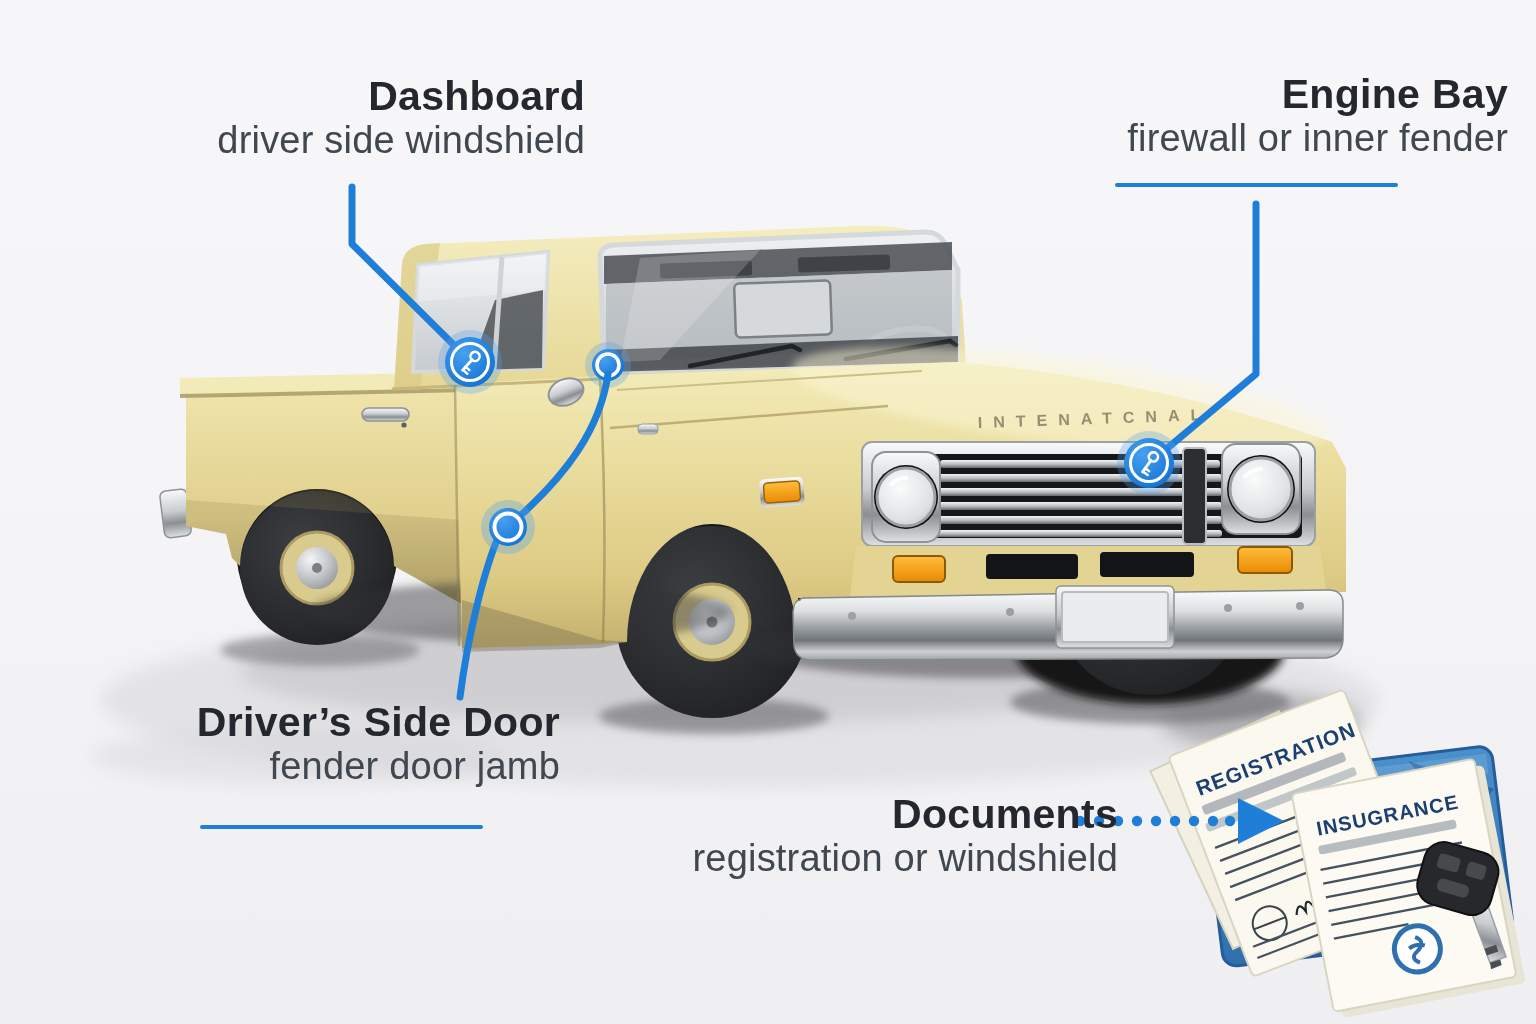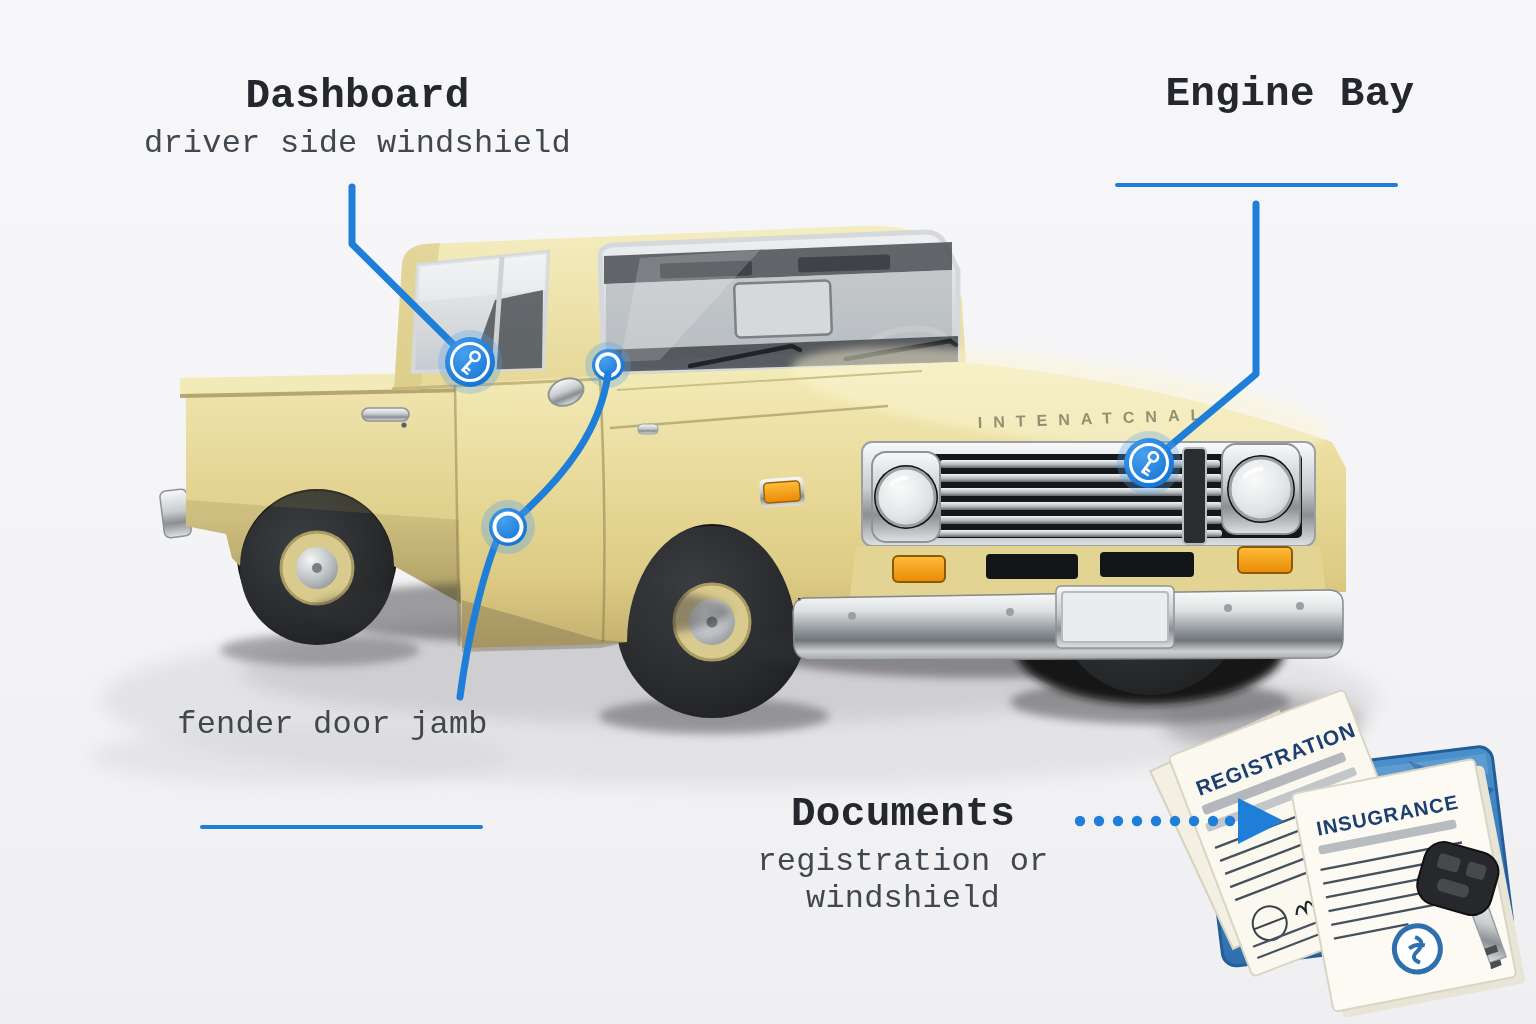--- a/index.html
+++ b/index.html
@@ -4,23 +4,23 @@
 <style>
   html,body{margin:0;padding:0;background:#ffffff;}
   .canvas{
     position:relative;
     width:1536px;height:1024px;
     overflow:hidden;
     background:linear-gradient(180deg,#f7f7f9 0%,#f4f4f6 55%,#efeff2 100%);
     font-family:"Liberation Sans", sans-serif;
   }
   .canvas svg{position:absolute;left:0;top:0;}
-  .lbl{position:absolute;text-align:center;color:#24282e;font-family:Liberation Mono, monospace;}
+  .lbl{position:absolute;text-align:right;color:#24282e;}
   .lbl .t{font-size:41px;font-weight:700;letter-spacing:.3px;line-height:1.1;}
-  .lbl .s{font-size:32px;font-weight:400;color:#40474f;margin-top:6px;letter-spacing:.2px;}
+  .lbl .s{font-size:38px;font-weight:400;color:#40474f;margin-top:0;letter-spacing:.2px;}
   .underline{position:absolute;height:4px;background:#1f7ed8;border-radius:2px;}
 </style>
 </head>
 <body>
 
 <div class="canvas">
 
 <svg width="1536" height="1024" viewBox="0 0 1536 1024">
   <defs>
     <linearGradient id="bodyV" x1="0" y1="0" x2="0" y2="1">
@@ -352,24 +352,26 @@
   </g>
 </svg>
 
   <div class="lbl" style="left:130px;top:74px;width:455px;">
     <div class="t">Dashboard</div>
     <div class="s">driver side windshield</div>
   </div>
 
   <div class="lbl" style="left:1072px;top:72px;width:436px;">
     <div class="t">Engine Bay</div>
+    <div class="s">firewall or inner fender</div>
   </div>
   <div class="underline" style="left:1115px;top:183px;width:283px;"></div>
 
   <div class="lbl" style="left:105px;top:700px;width:455px;">
+    <div class="t">Driver’s Side Door</div>
     <div class="s">fender door jamb</div>
   </div>
   <div class="underline" style="left:200px;top:825px;width:283px;"></div>
 
   <div class="lbl" style="left:688px;top:792px;width:430px;">
     <div class="t">Documents</div>
     <div class="s">registration or windshield</div>
   </div>
 
 </div>

